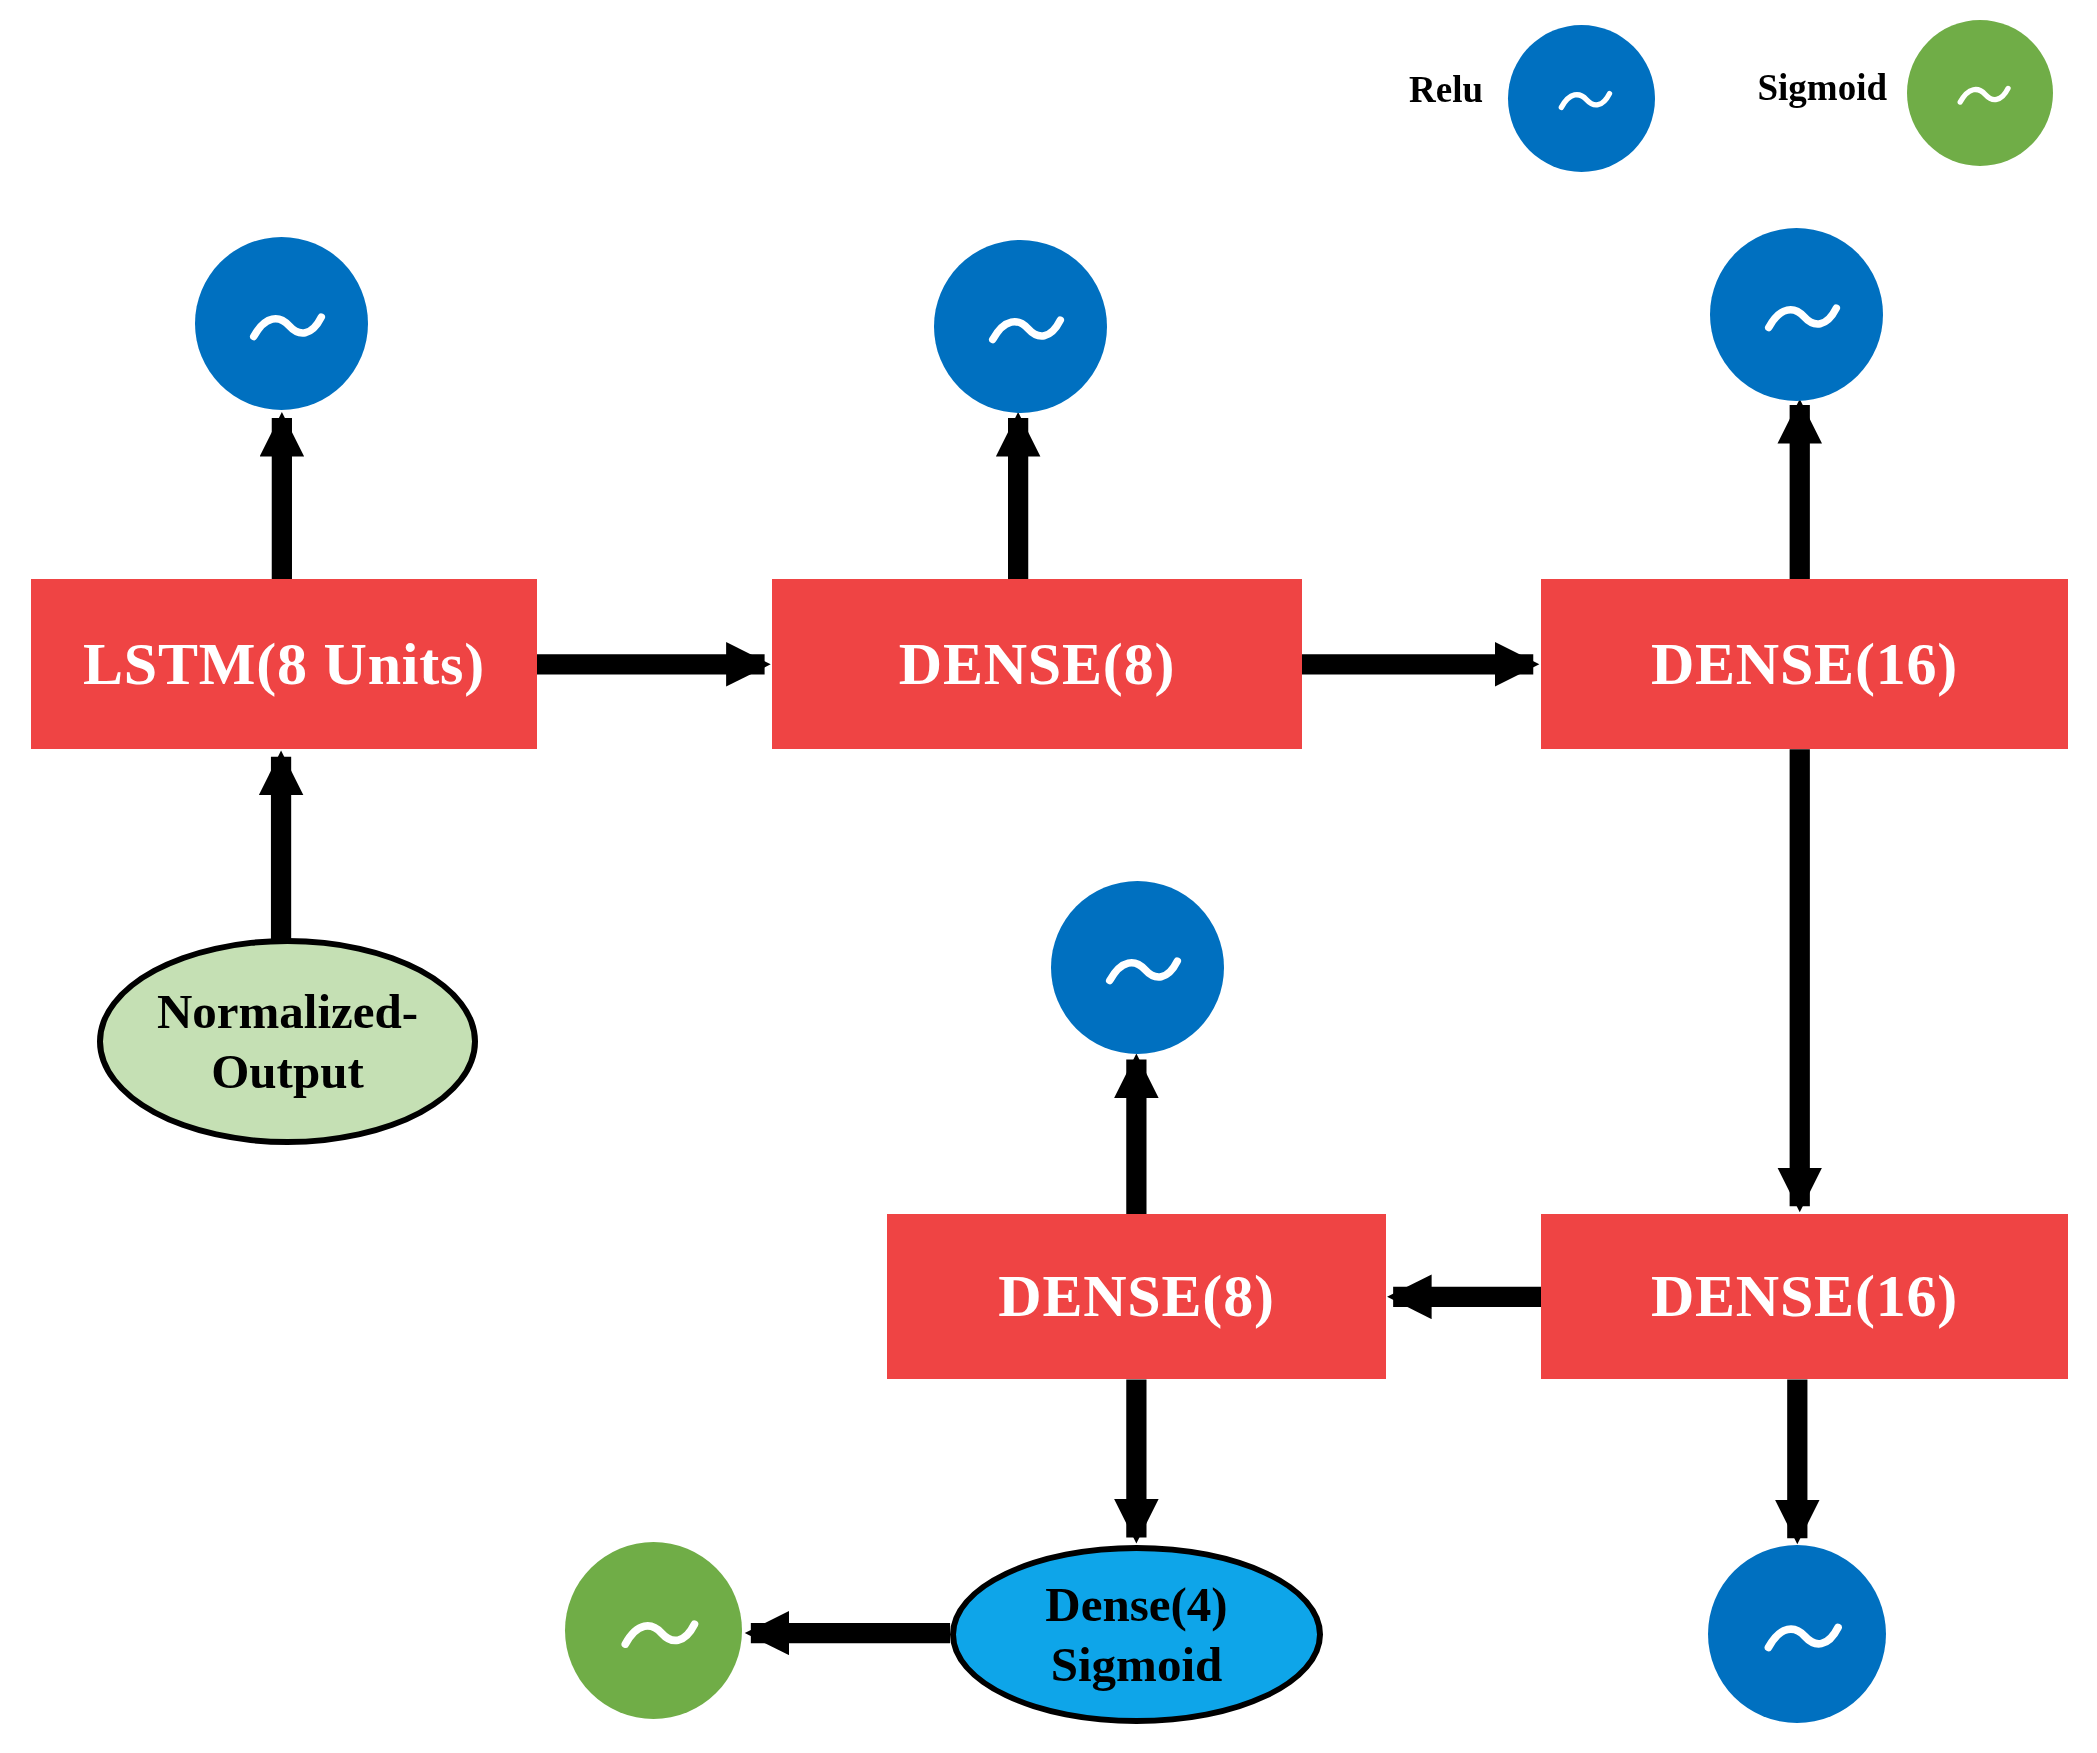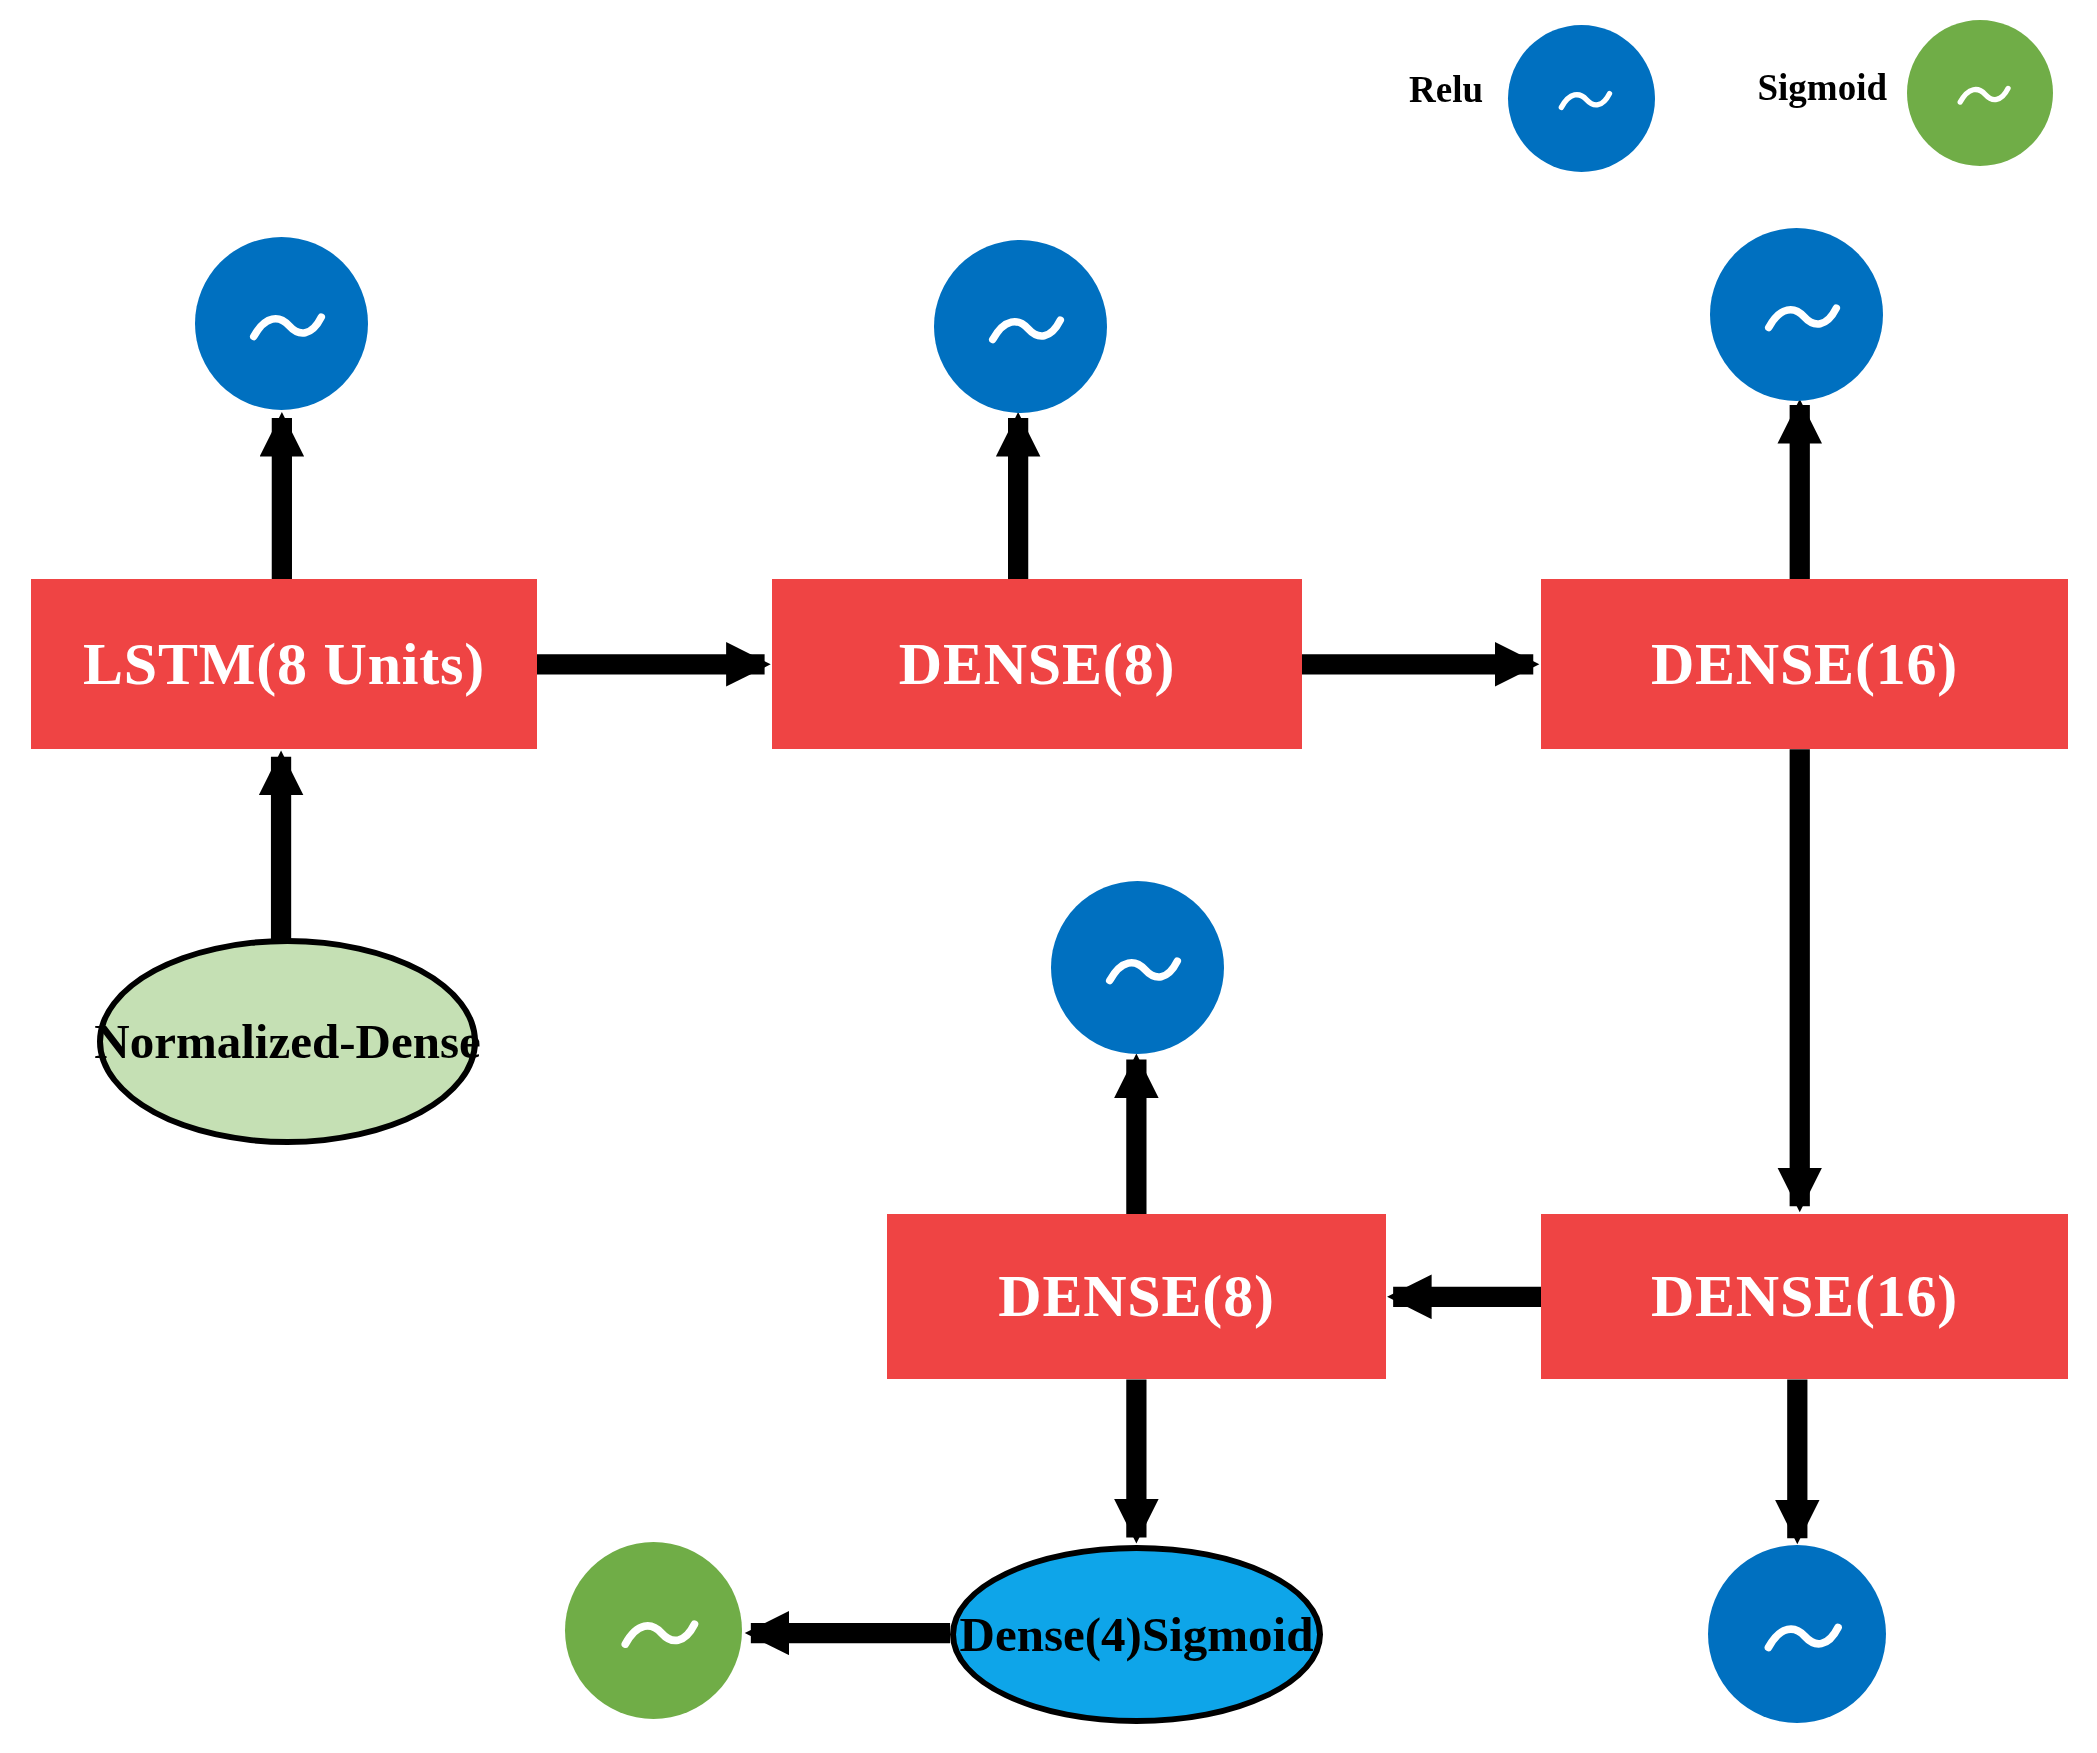--- a/index.html
+++ b/index.html
@@ -31,21 +31,21 @@
   .act-blue{background:#0070C0;}
   .act-green{background:#70AD47;}
   .tilde-svg{width:62%;height:62%;display:block;}
   .tilde-svg path{fill:none;stroke:#ffffff;stroke-width:7;stroke-linecap:round;}
   
   .terminal{
     position:absolute;
     border-radius:50%;
     border:6.5px solid #000000;
     box-sizing:border-box;
-    display:flex;flex-direction:row;align-items:center;justify-content:center;
+    display:flex;flex-direction:column;align-items:center;justify-content:center;
     font-weight:bold;font-size:49px;line-height:1.22;color:#000000;text-align:left;
   }
   .terminal-input{background:#C5E0B4;}
   .terminal-output{background:#0ea5e9;}
   
   .legend-label{
     position:absolute;
     font-weight:bold;font-size:37px;color:#000000;line-height:1;
     white-space:nowrap;
   }
@@ -123,21 +123,21 @@
 
   <div class="layer-box" style="left:31px;top:579px;width:506px;height:170px;">LSTM(8 Units)</div>
   <div class="layer-box" style="left:772px;top:579px;width:530px;height:170px;">DENSE(8)</div>
   <div class="layer-box" style="left:1541px;top:579px;width:527px;height:170px;">DENSE(16)</div>
 
   <div class="layer-box" style="left:887px;top:1214px;width:499px;height:165px;">DENSE(8)</div>
   <div class="layer-box" style="left:1541px;top:1214px;width:527px;height:165px;">DENSE(16)</div>
 
   <div class="terminal terminal-input" style="left:97px;top:938px;width:381px;height:207px;">
     <div>Normalized-</div>
-    <div>Dense</div>
+    <div>Output</div>
   </div>
 
   <div class="terminal terminal-output" style="left:950px;top:1545px;width:373px;height:179px;">
     <div>Dense(4)</div>
     <div>Sigmoid</div>
   </div>
 
 </div>
 
 

